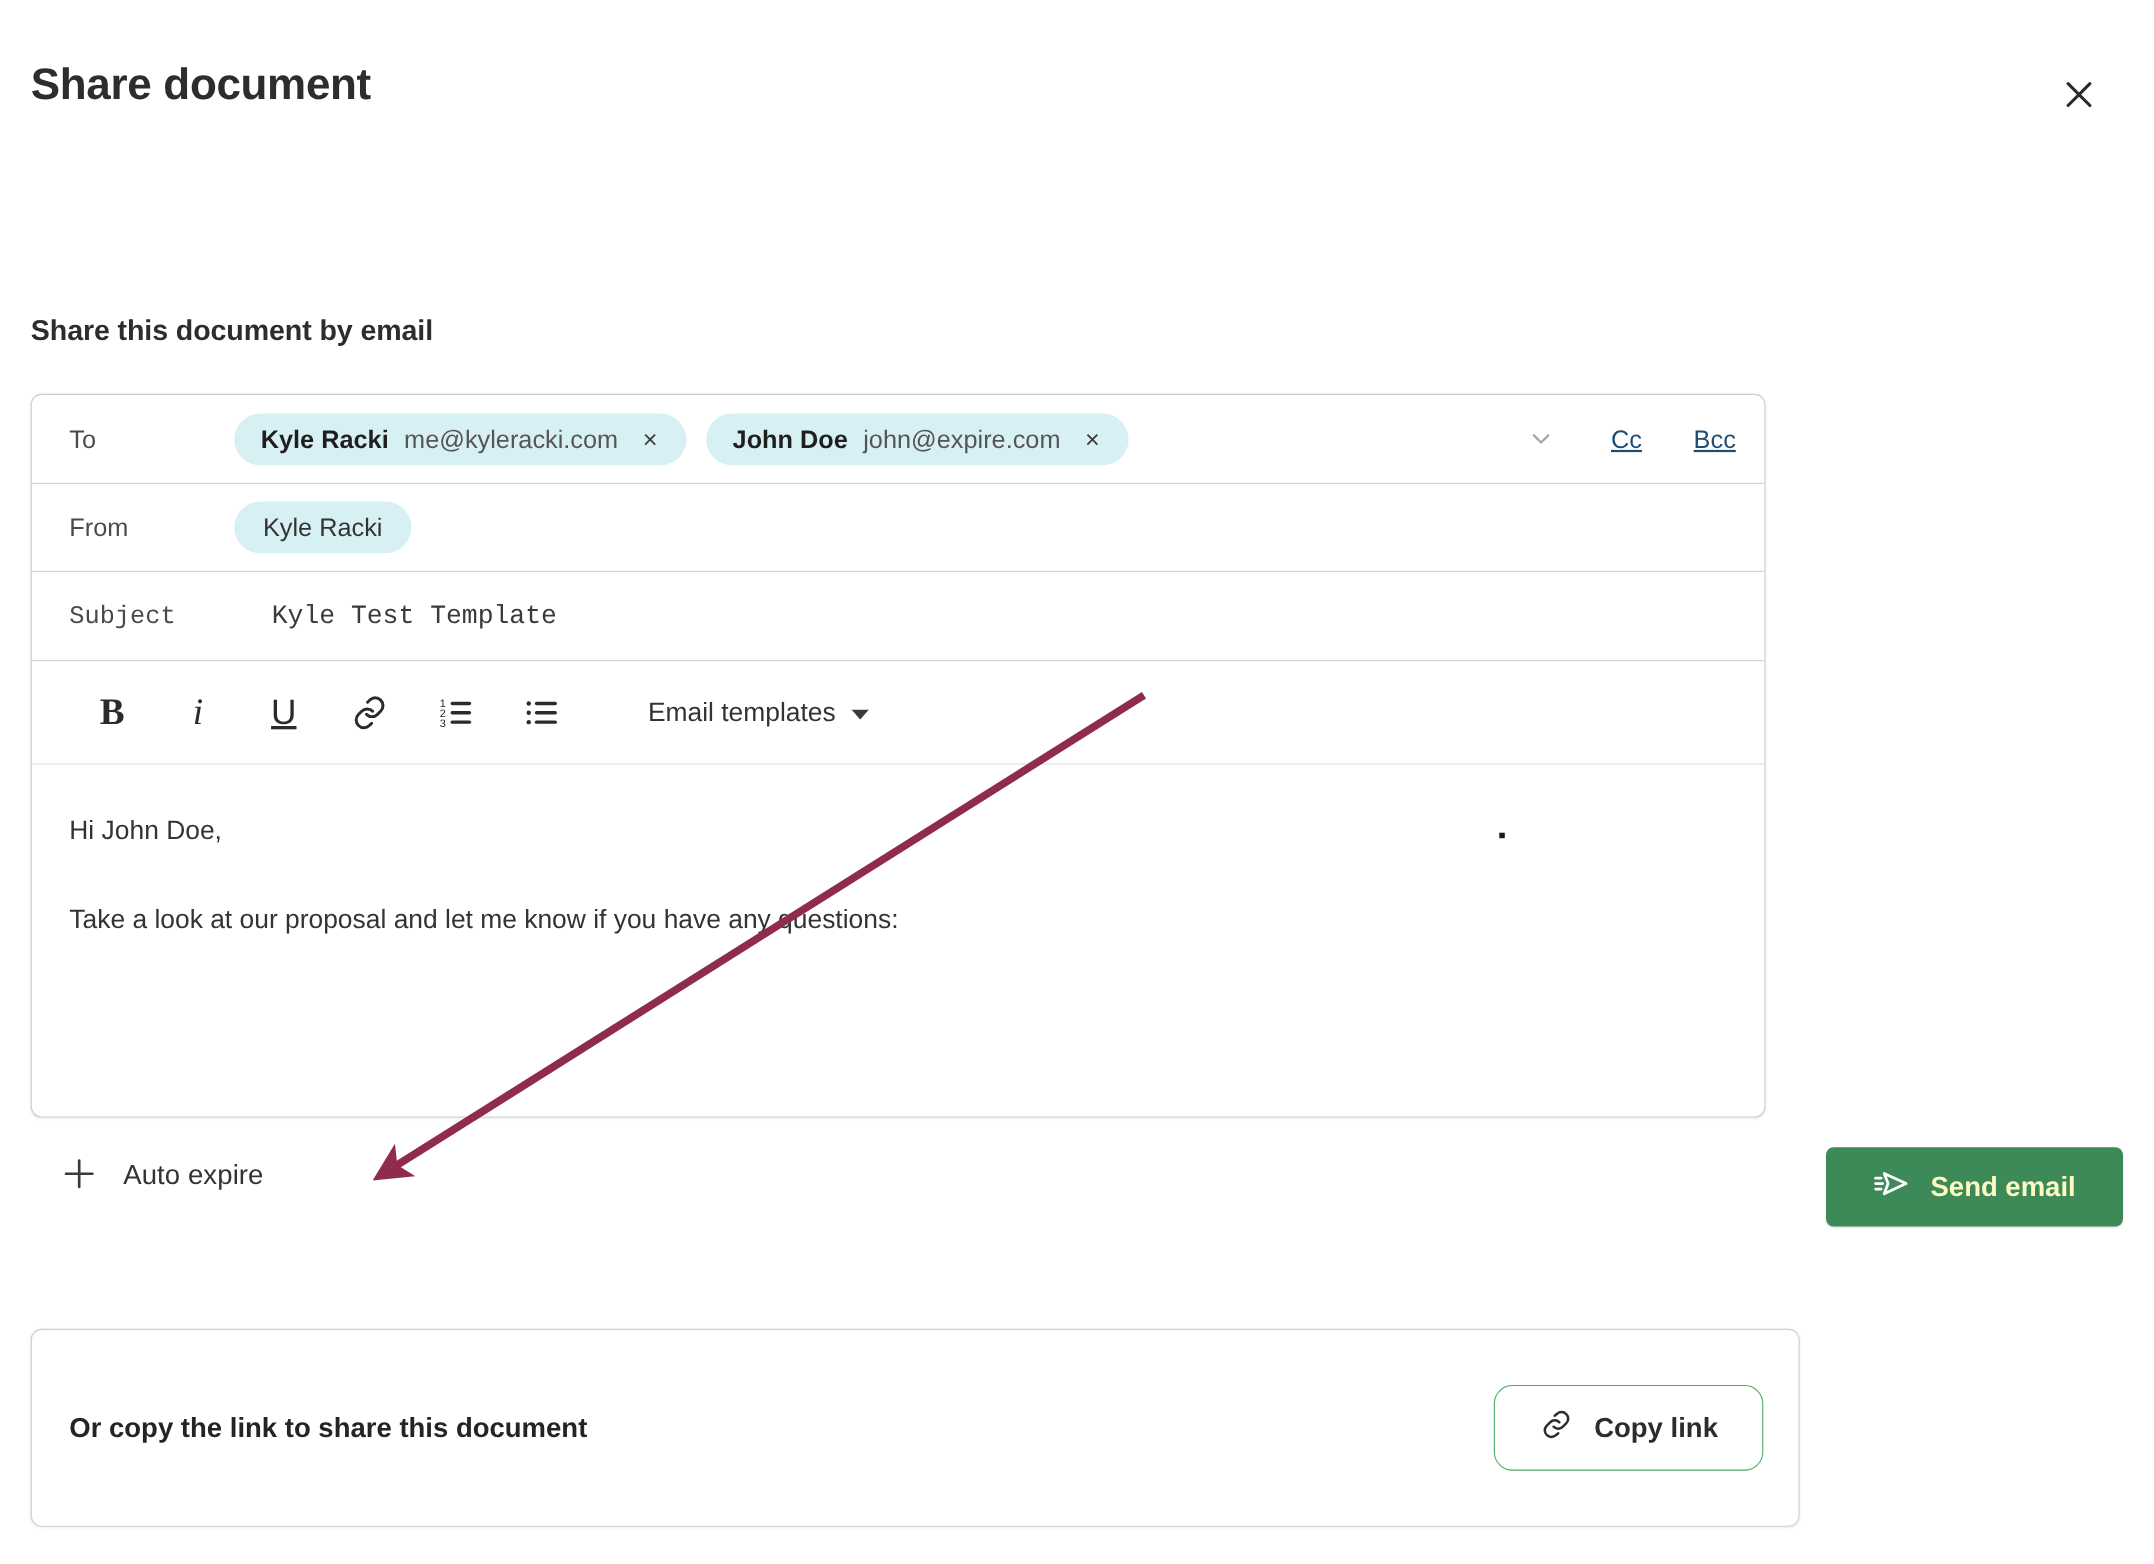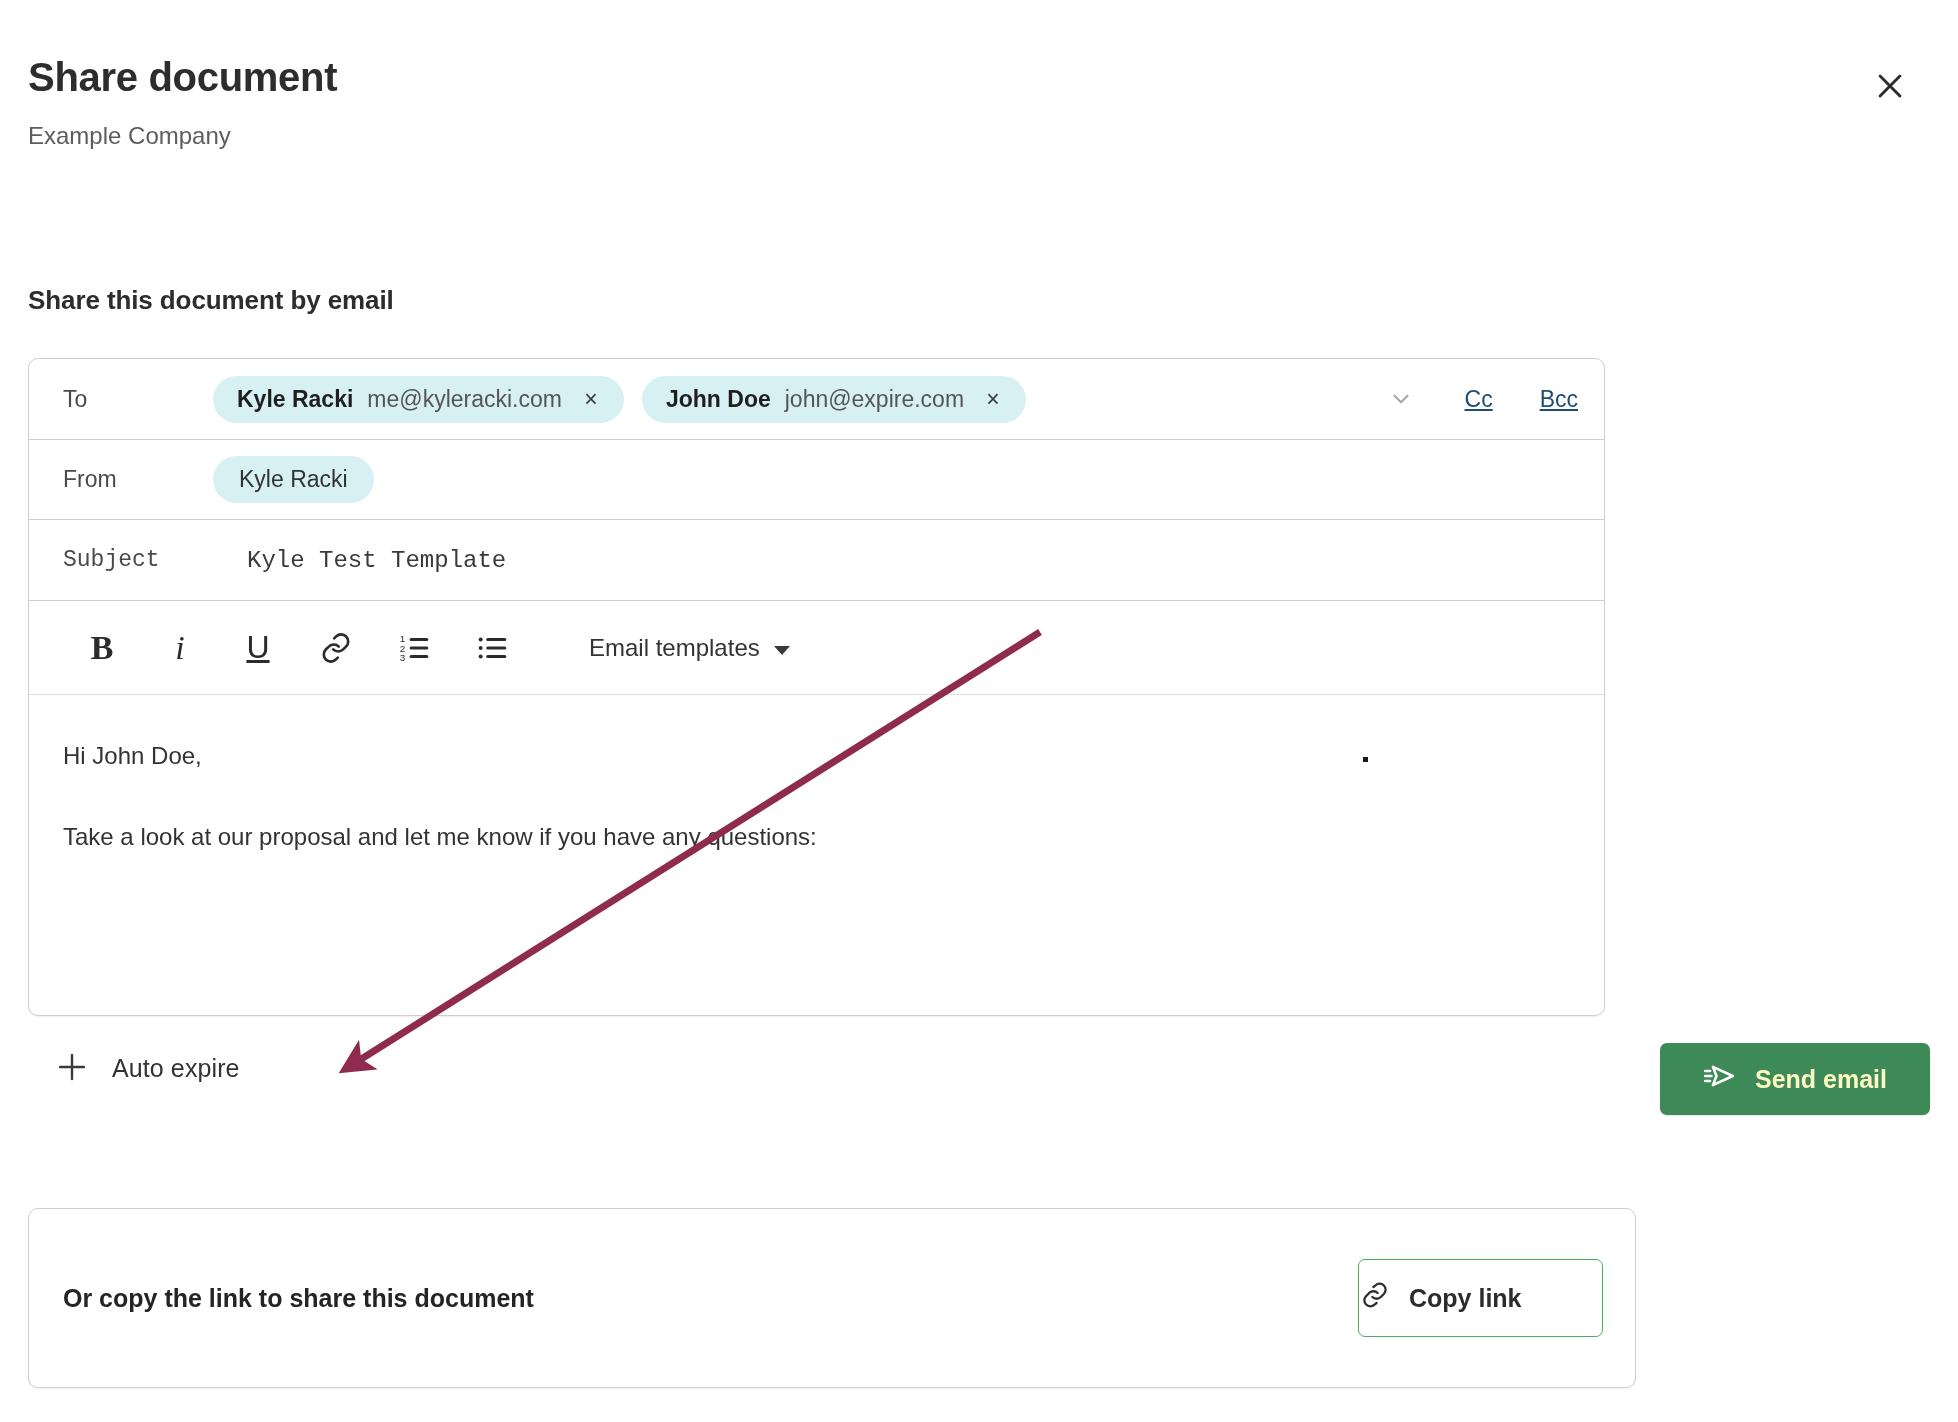--- a/index.html
+++ b/index.html
@@ -297,24 +297,24 @@
     font-size: 25px;
     font-weight: bold;
     color: #242424;
   }
   .copy-link-button {
     margin-left: auto;
     width: 245px;
     height: 78px;
     background: #ffffff;
     border: 1px solid #4caf5e;
-    border-radius: 7px;
-    display: flex;
-    align-items: center;
-    justify-content: flex-start;
+    border-radius: 17px;
+    display: flex;
+    align-items: center;
+    justify-content: center;
     gap: 18px;
     cursor: pointer;
     font-size: 25px;
     font-weight: bold;
     color: #2c2c2c;
   }
 
   
   .annotation-arrow {
     position: absolute;
@@ -325,21 +325,20 @@
     pointer-events: none;
   }
 </style>
 </head>
 <body>
 
 <div class="screen">
 
   <div class="dialog-header">
     <div class="dialog-title">Share document</div>
-    <div class="dialog-subtitle">Example Company</div>
   </div>
 
   <button class="close-button">
     <span>
       <svg width="34" height="34" viewBox="0 0 24 24" fill="none" stroke="#2b2b2b" stroke-width="2" stroke-linecap="round">
         <line x1="5" y1="5" x2="19" y2="19"></line>
         <line x1="19" y1="5" x2="5" y2="19"></line>
       </svg>
     </span>
   </button>

